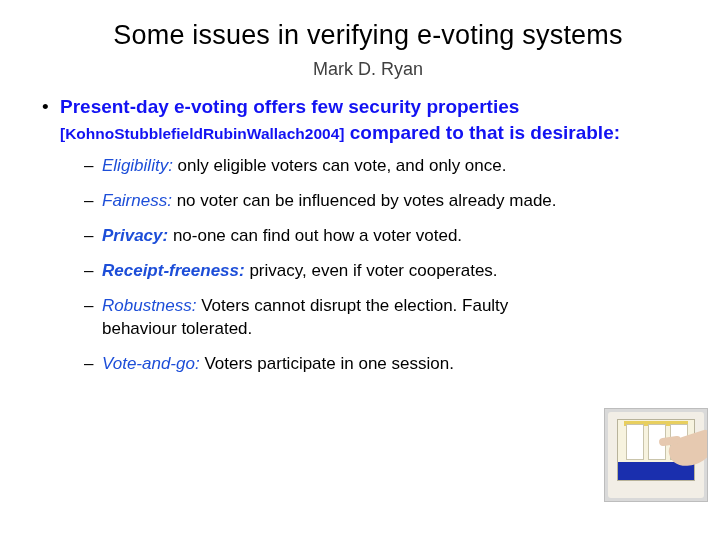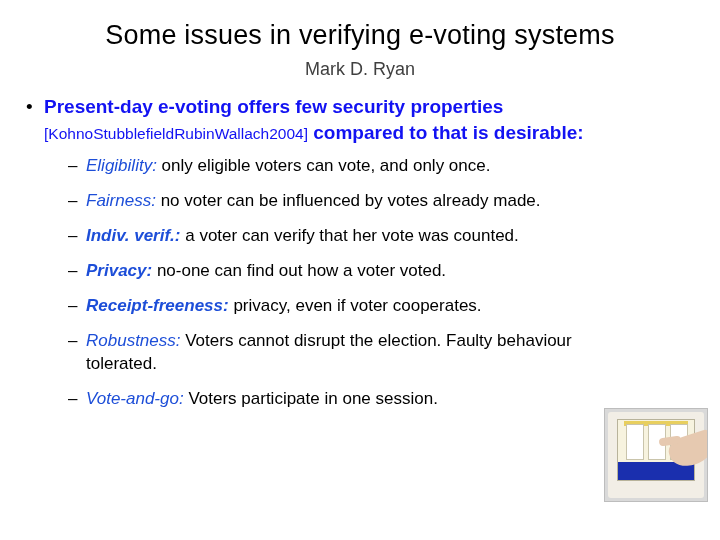--- a/index.html
+++ b/index.html
@@ -9,21 +9,21 @@
     background: #ffffff;
     font-family: "Liberation Sans", Arial, Helvetica, sans-serif;
     color: #000;
     overflow: hidden;
     position: relative;
   }
   .slide {
     width: 720px;
     height: 540px;
     position: relative;
-    padding: 20px 0 0 0;
+    padding: 20px 0 0 16px;
   }
   .title {
     font-size: 27px;
     font-weight: 400;
     text-align: center;
     color: #000;
     letter-spacing: 0.2px;
   }
   .author {
     font-size: 18px;
@@ -46,21 +46,21 @@
   .bullet-l1::before {
     content: "•";
     position: absolute;
     left: 2px;
     top: 0;
     color: #000;
     font-weight: 400;
   }
   .cite {
     color: #1212f2;
-    font-weight: 400;
+    font-weight: 700;
     font-size: 15.5px;
   }
   .l2list {
     margin-top: 10px;
     padding-left: 44px;
     padding-right: 120px;
   }
   .l2item {
     font-size: 17px;
     line-height: 1.35;
@@ -154,23 +154,20 @@
     </div>
 
     <div class="l2list">
       <div class="l2item">
         <span class="term">Eligibility:</span><span> only eligible voters can vote, and only once.</span>
       </div>
       <div class="l2item">
         <span class="term">Fairness:</span><span> no voter can be influenced by votes already made.</span>
       </div>
       <div class="l2item">
-        <span class="term bold">Indiv. verif.:</span><span> a voter can verify that her vote was counted.</span>
-      </div>
-      <div class="l2item">
         <span class="term bold">Privacy:</span><span> no-one can find out how a voter voted.</span>
       </div>
       <div class="l2item">
         <span class="term bold">Receipt-freeness:</span><span> privacy, even if voter cooperates.</span>
       </div>
       <div class="l2item">
         <span class="term">Robustness:</span><span> Voters cannot disrupt the election. Faulty behaviour tolerated.</span>
       </div>
       <div class="l2item">
         <span class="term">Vote-and-go:</span><span> Voters participate in one session.</span>

